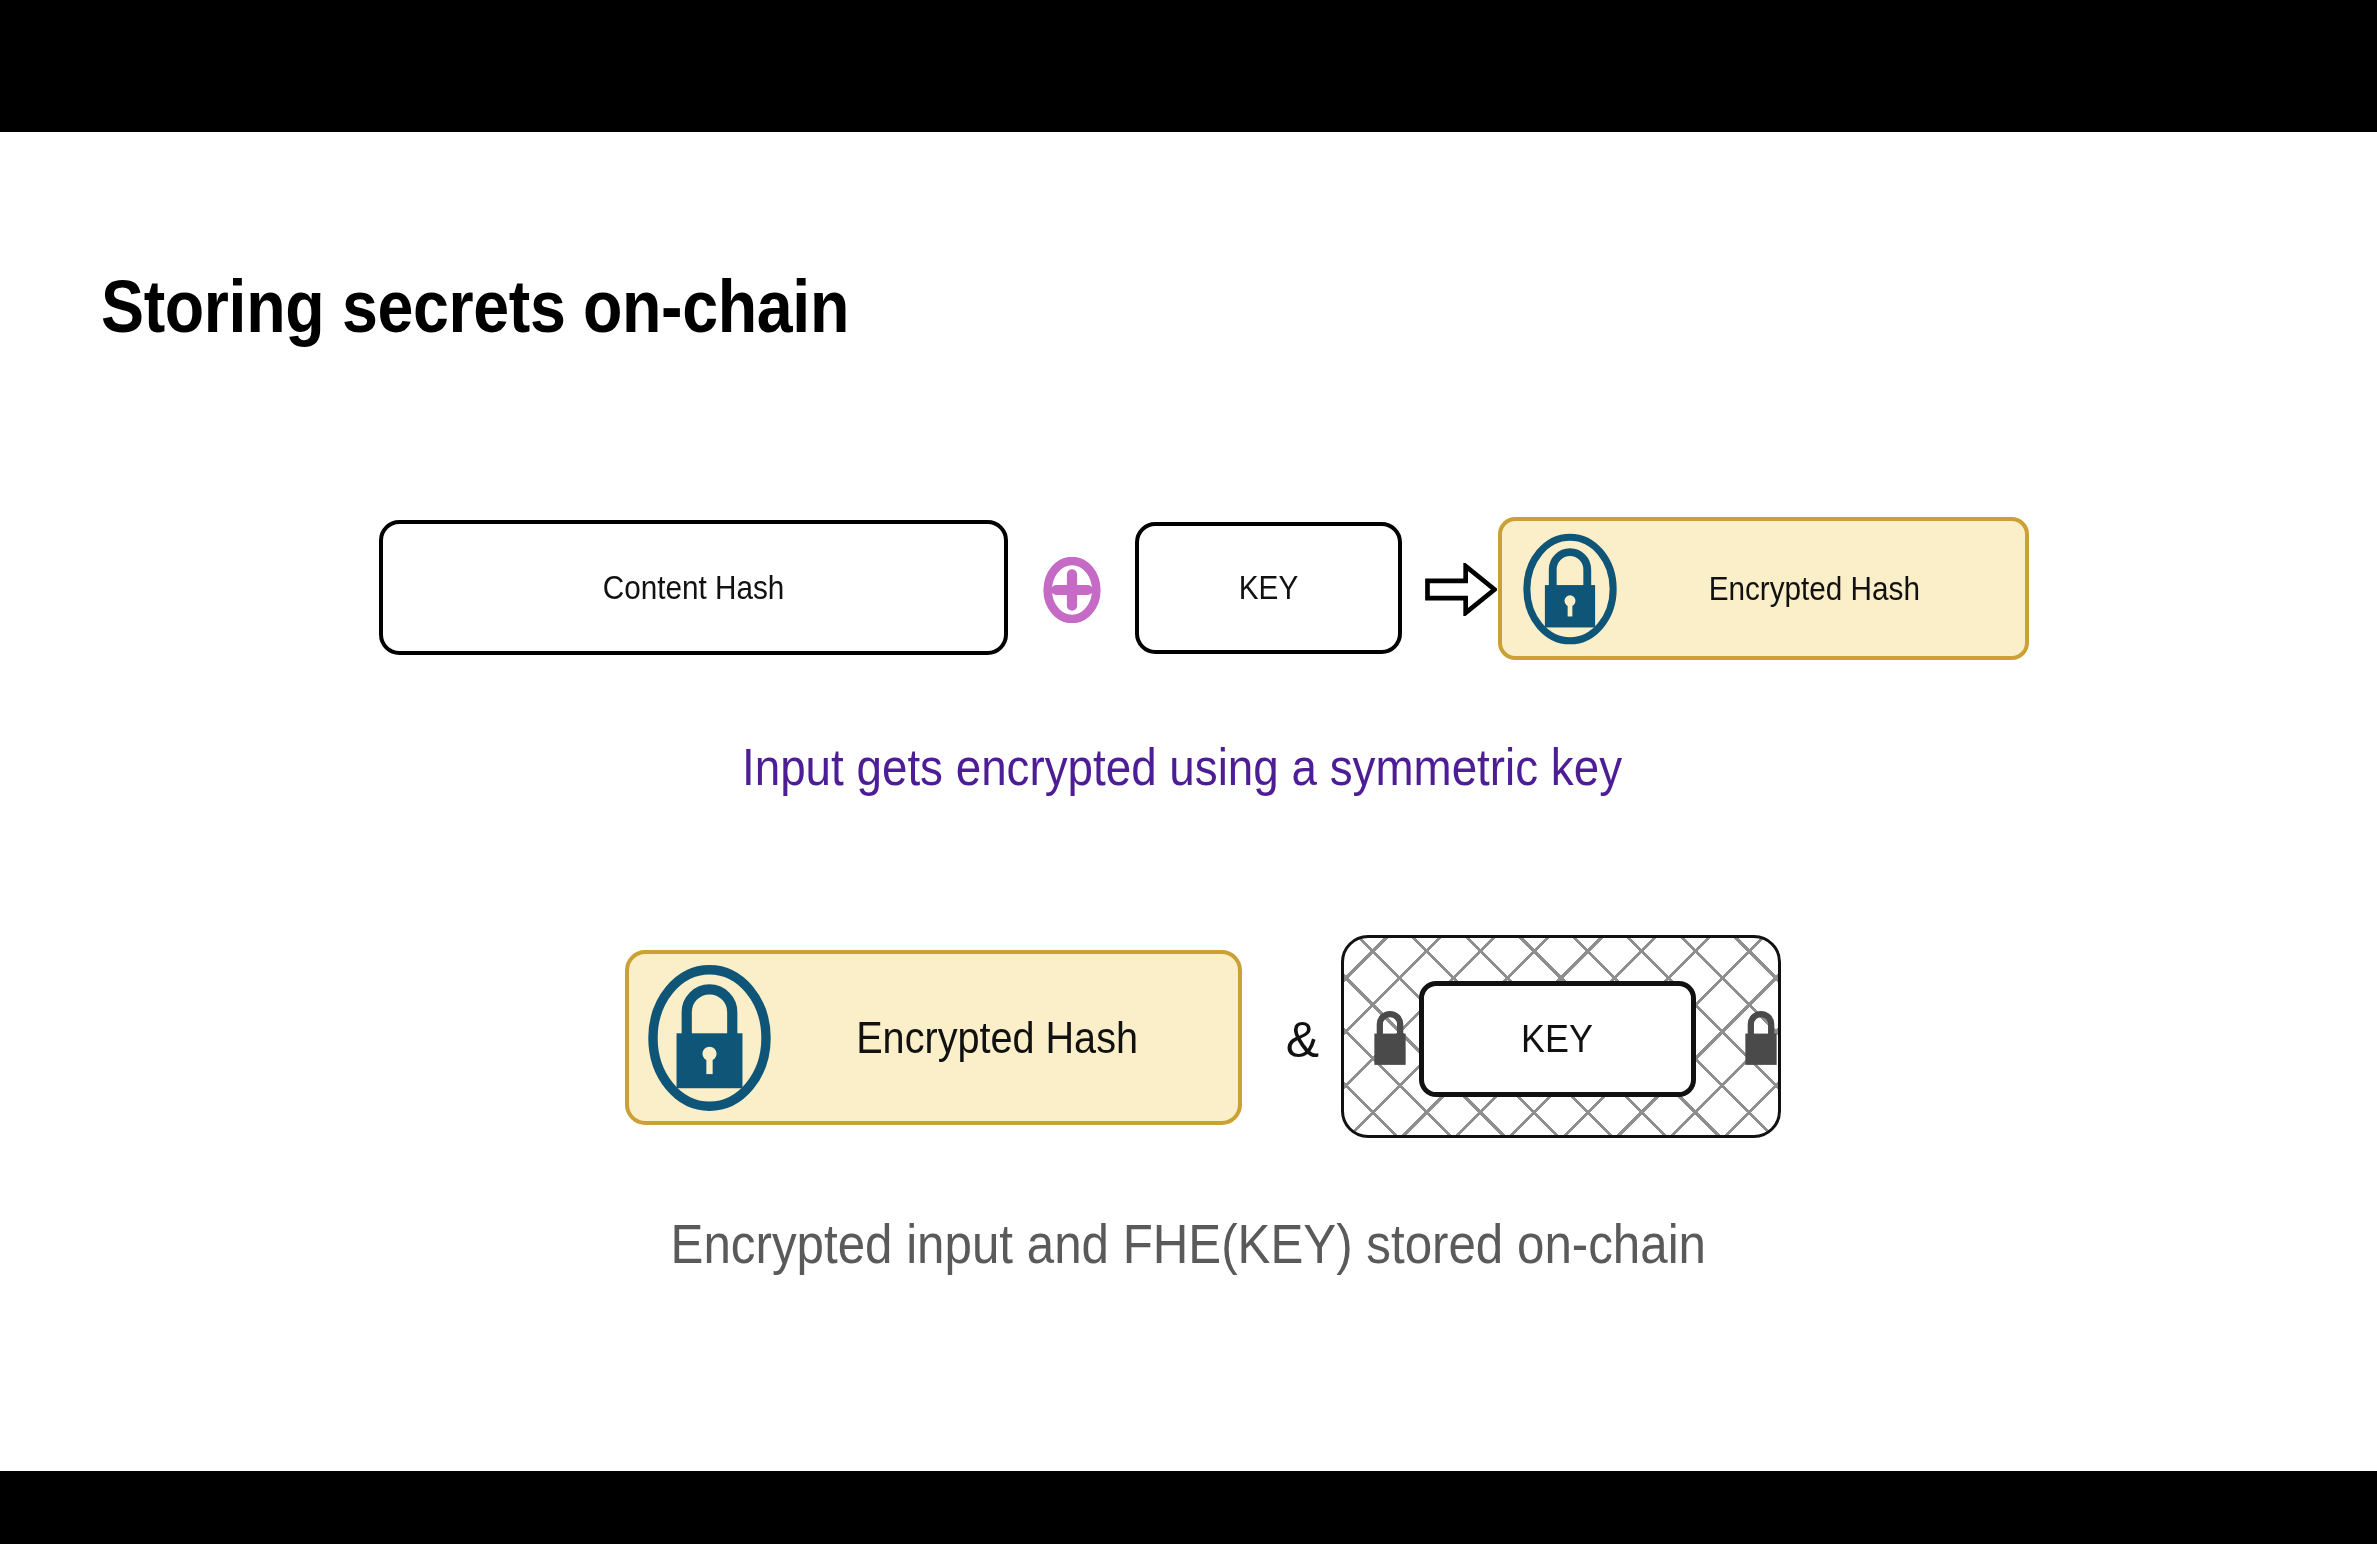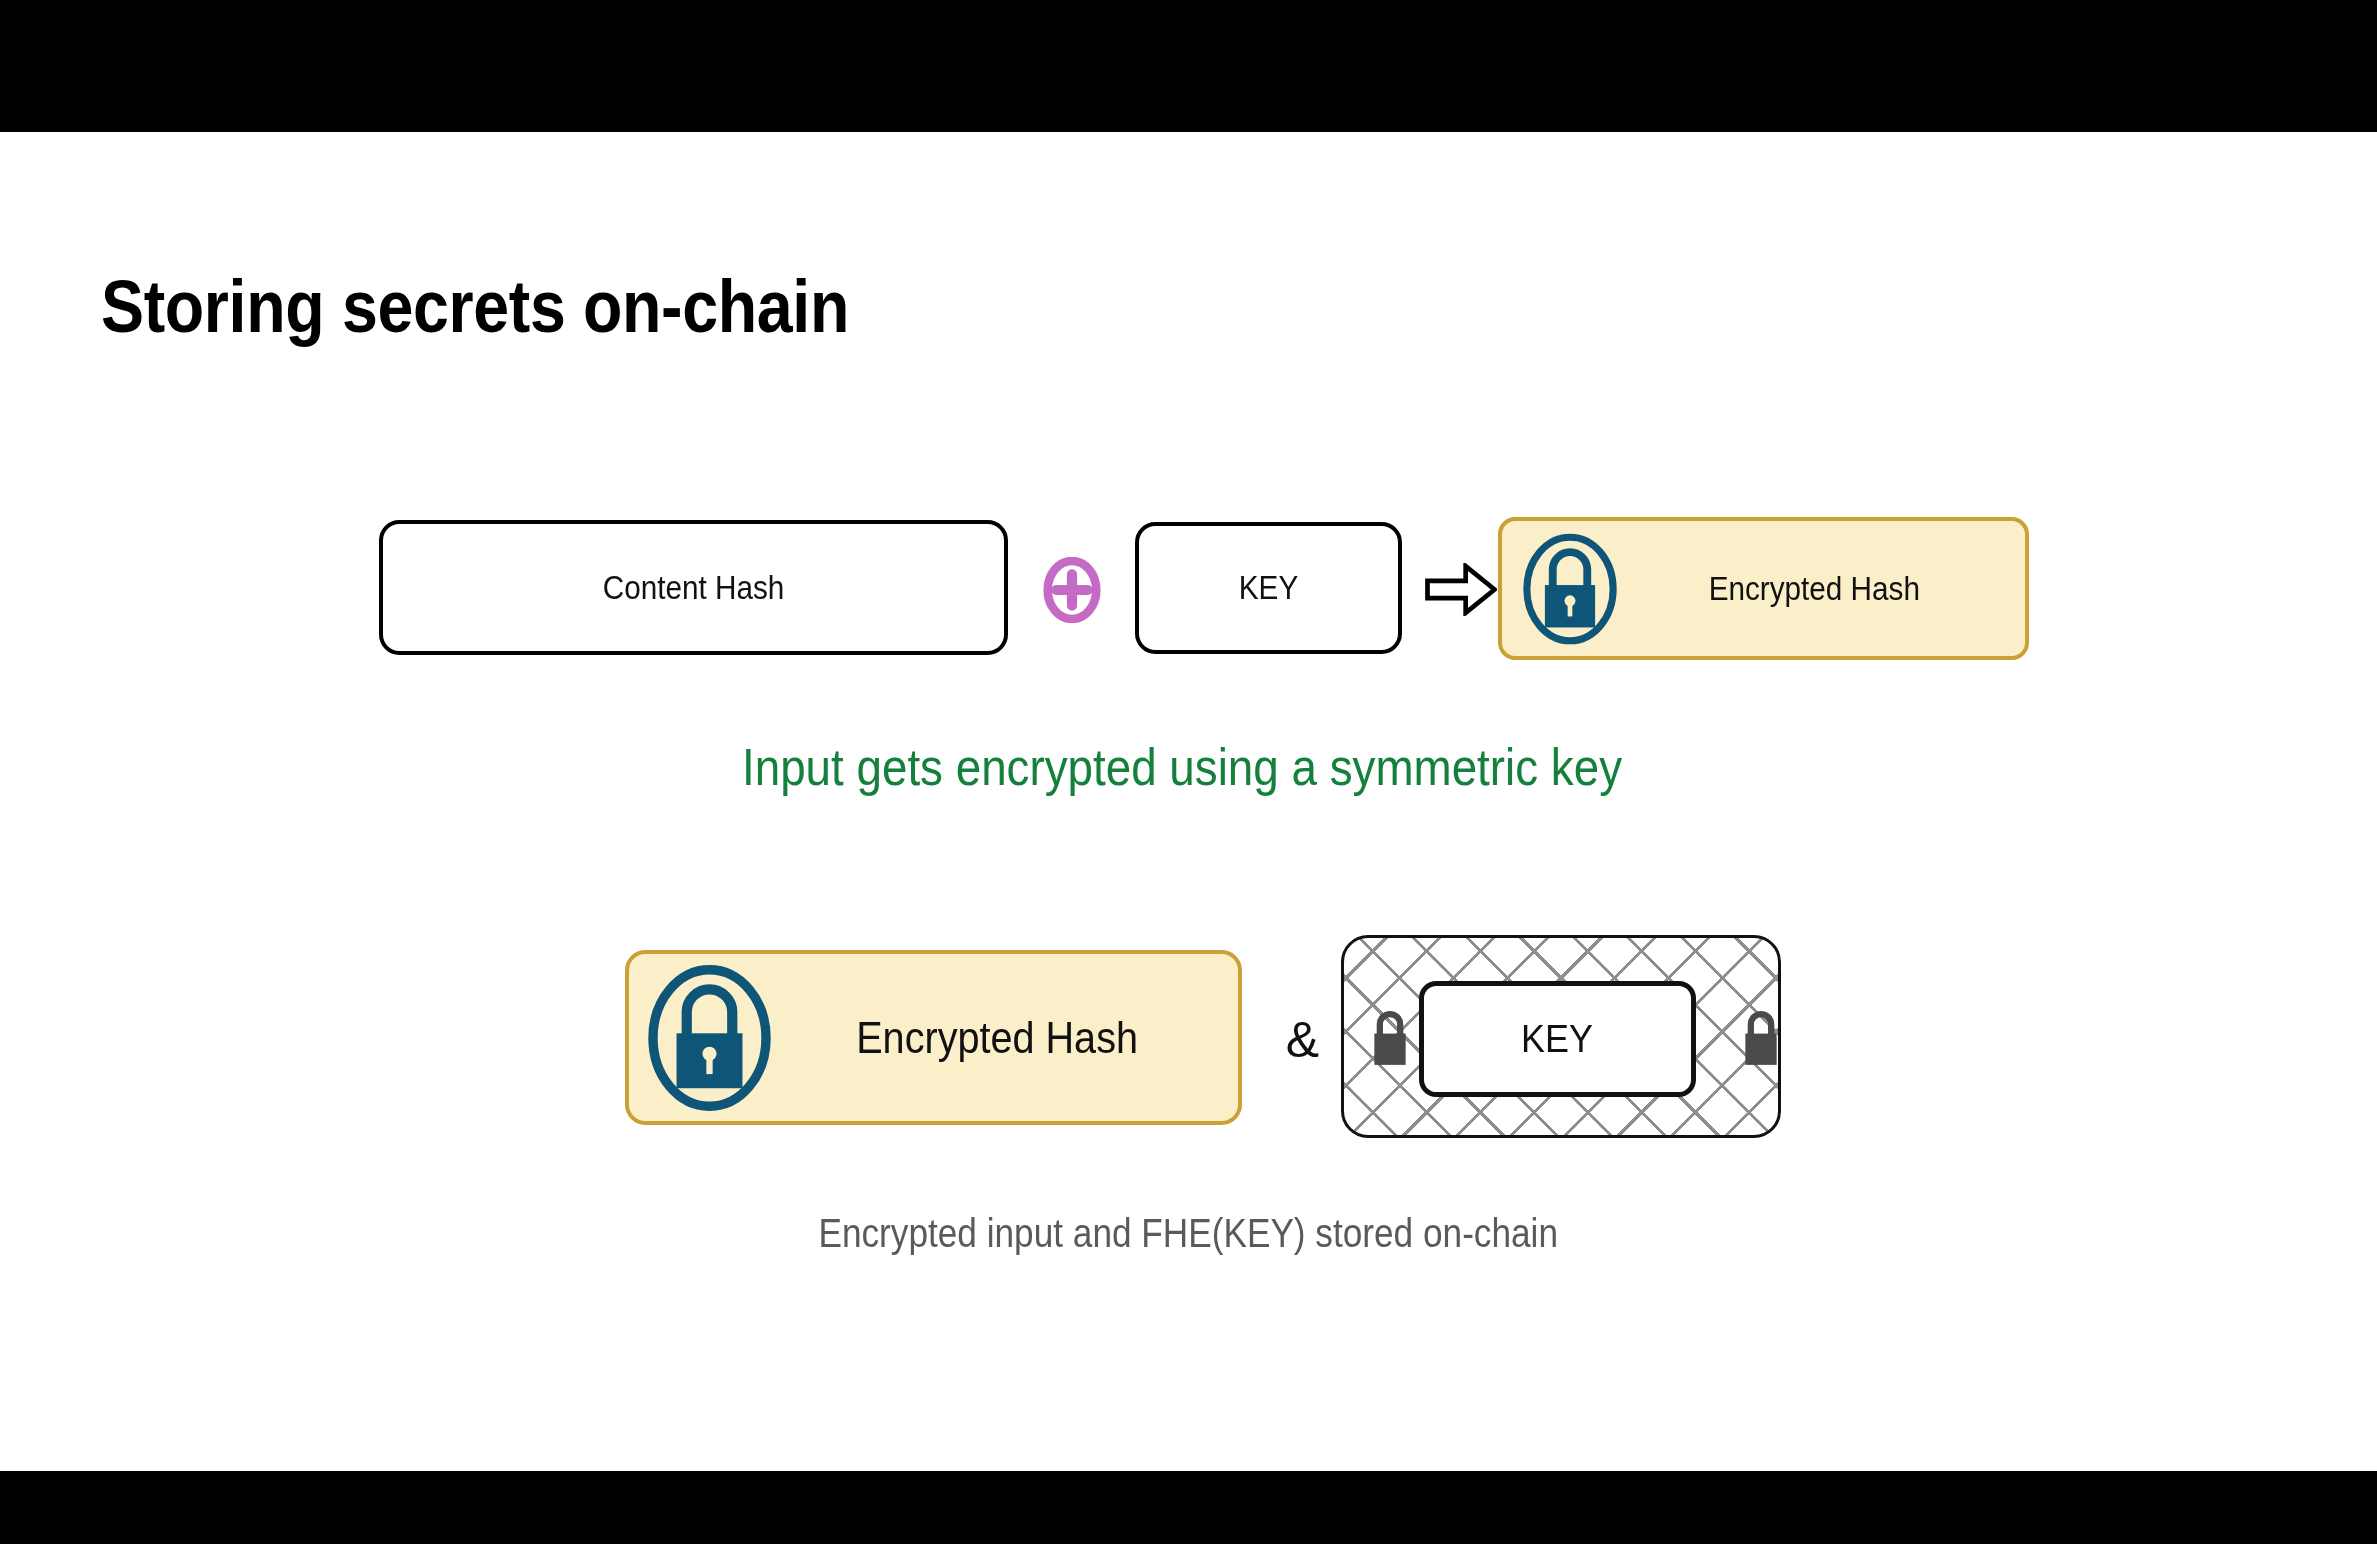--- a/index.html
+++ b/index.html
@@ -81,21 +81,21 @@
   }
   #box-encrypted-hash-1 .lock-wrap { flex:0 0 auto; width:102px; height:118px; }
   #box-encrypted-hash-1 .lbl {
     flex:1 1 auto; width:auto; text-align:center;
     font-size:33px; padding-right:19px;
   }
 
   #caption-1 {
     position:absolute; left:0; top:605px; width:2365px;
     text-align:center;
-    font-size:52px; color:#15803d;
+    font-size:52px; color:#4c1d95;
     white-space:nowrap;
   }
   #caption-1 > span { display:inline-block; transform:scaleX(0.88); }
 
   
   #box-encrypted-hash-2 {
     left:625px; top:818px; width:617px; height:175px;
     background:#FBEFC9;
     border:4.7px solid #CBA135;
     border-radius:20.4px;
@@ -138,21 +138,21 @@
   }
   .padlock-small {
     position:absolute; width:44px; height:61px;
   }
   #padlock-left  { left:1368px; top:875px; }
   #padlock-right { left:1739px; top:875px; }
 
   #caption-2 {
     position:absolute; left:0; top:1079px; width:2377px;
     text-align:center;
-    font-size:40px; color:#5A5A5A;
+    font-size:56px; color:#5A5A5A;
     white-space:nowrap;
   }
   #caption-2 > span { display:inline-block; transform:scaleX(0.88); }
 </style>
 </head>
 <body>
 
 <div id="stage">
 
   <div id="bar-top" class="bar"></div>

